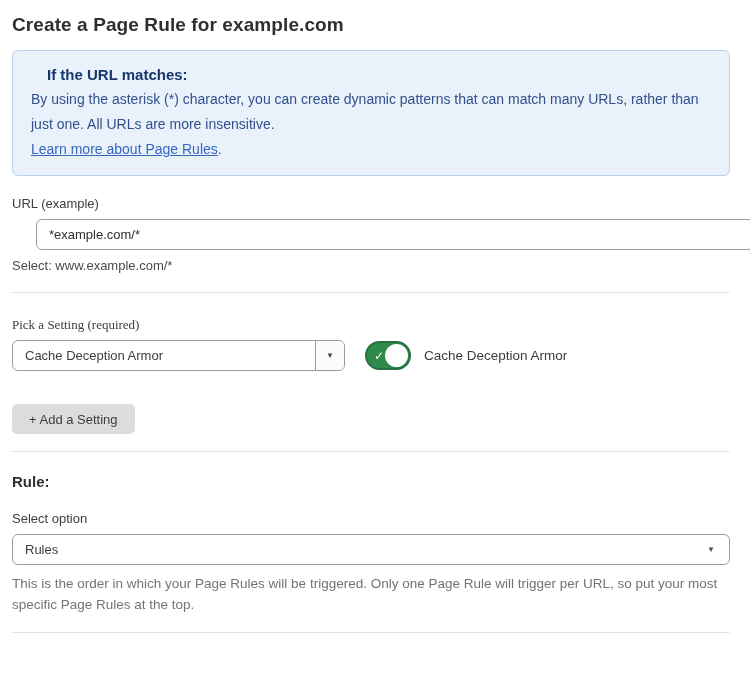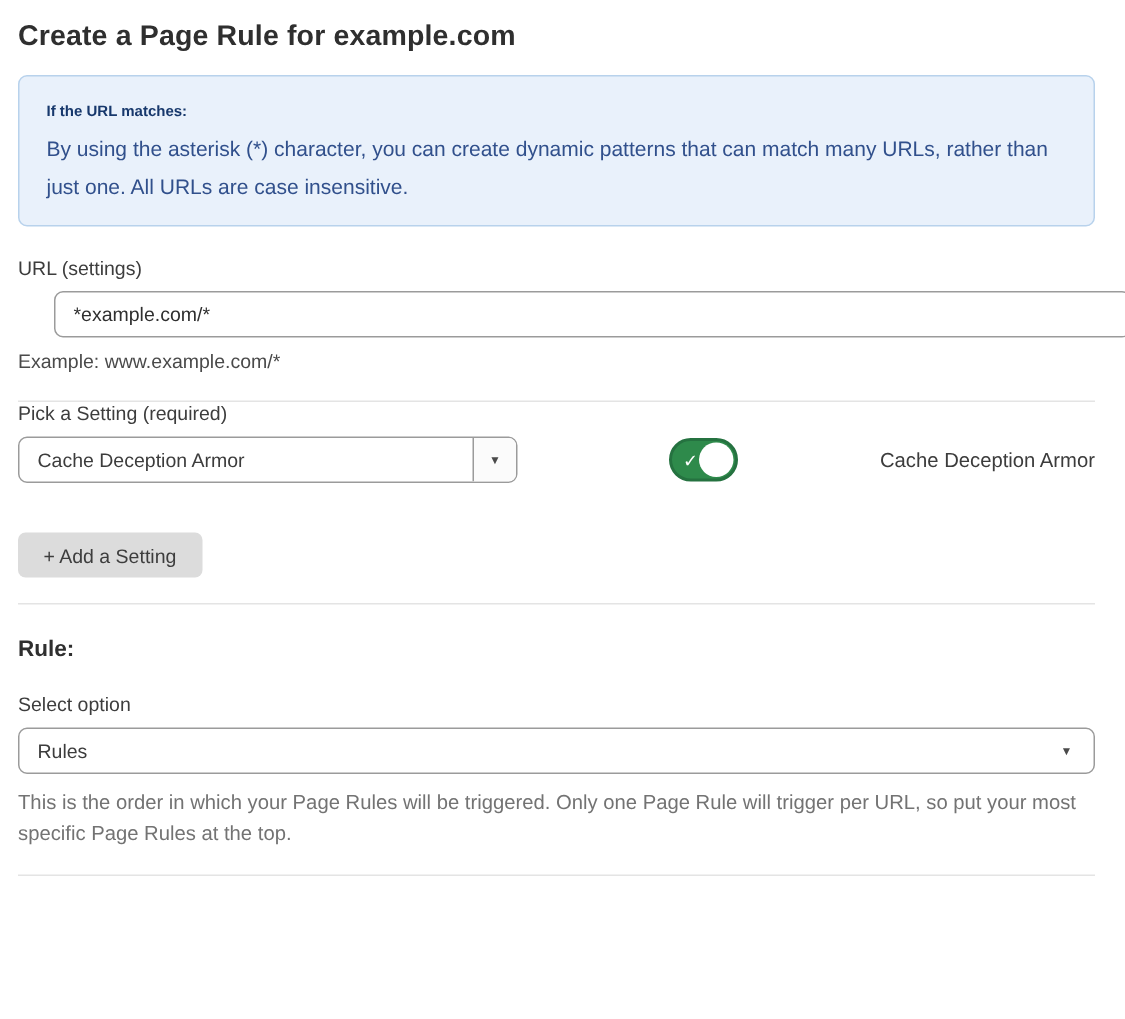--- a/index.html
+++ b/index.html
@@ -22,24 +22,25 @@
 
   
   .info-box {
     background: #e9f1fb;
     border: 1px solid #b8d2ec;
     border-radius: 6px;
     padding: 11px 18px 13px 18px;
     margin-bottom: 20px;
   }
   .info-heading {
-    font-size: 10px;
+    font-size: 15px;
     font-weight: bold;
     color: #17386c;
     line-height: 25px;
+    margin-left: 16px;
   }
   .info-body {
     font-size: 14px;
     color: #31508c;
     line-height: 25px;
   }
   .info-link-line { font-size: 14px; color: #31508c; line-height: 25px; }
   .info-link {
     color: #3767bd;
     text-decoration: underline;
@@ -119,21 +120,20 @@
     font-size: 8px;
     color: #4a4a4a;
     line-height: 1;
   }
   .order-select .arrow { padding-right: 14px; }
 
   .setting-row {
     display: flex;
     align-items: center;
     margin-top: 13px;
-    justify-content: space-between;
   }
   .setting-select { width: 333px; }
 
   
   .toggle {
     position: relative;
     width: 46px;
     height: 29px;
     background: #2e8a4b;
     border: 2px solid #257240;
@@ -194,31 +194,32 @@
 </style>
 </head>
 <body>
 
 <div class="container">
 
   <div class="page-title">Create a Page Rule for example.com</div>
 
   <div class="info-box">
     <div class="info-heading">If the URL matches:</div>
-    <div class="info-body">By using the asterisk (*) character, you can create dynamic patterns that can match many URLs, rather than just one. All URLs are case insensitive.</div>
+    <div class="info-body">By using the asterisk (*) character, you can create dynamic patterns that can match many URLs, rather than just one. All URLs are more insensitive.</div>
+    <div class="info-link-line"><span class="info-link">Learn more about Page Rules</span><span>.</span></div>
   </div>
 
-  <div class="field-label">URL (settings)</div>
+  <div class="field-label">URL (example)</div>
   <input class="text-input" type="text" value="*example.com/*" style="">
-  <div class="helper-text">Example: www.example.com/*</div>
+  <div class="helper-text">Select: www.example.com/*</div>
 
   <hr class="divider">
 
 
-  <div class="field-label" style="">Pick a Setting (required)</div>
+  <div class="field-label" style="margin-top:24px;font-family:Liberation Serif, serif;">Pick a Setting (required)</div>
 
   <div class="setting-row" style="margin-top:0;">
     <div class="select-box setting-select">
       <span class="select-value">Cache Deception Armor</span>
       <span class="select-arrow-cell">
         <span class="arrow">▼</span>
       </span>
     </div>
     <div class="toggle">
       <span class="toggle-check">✓</span>

